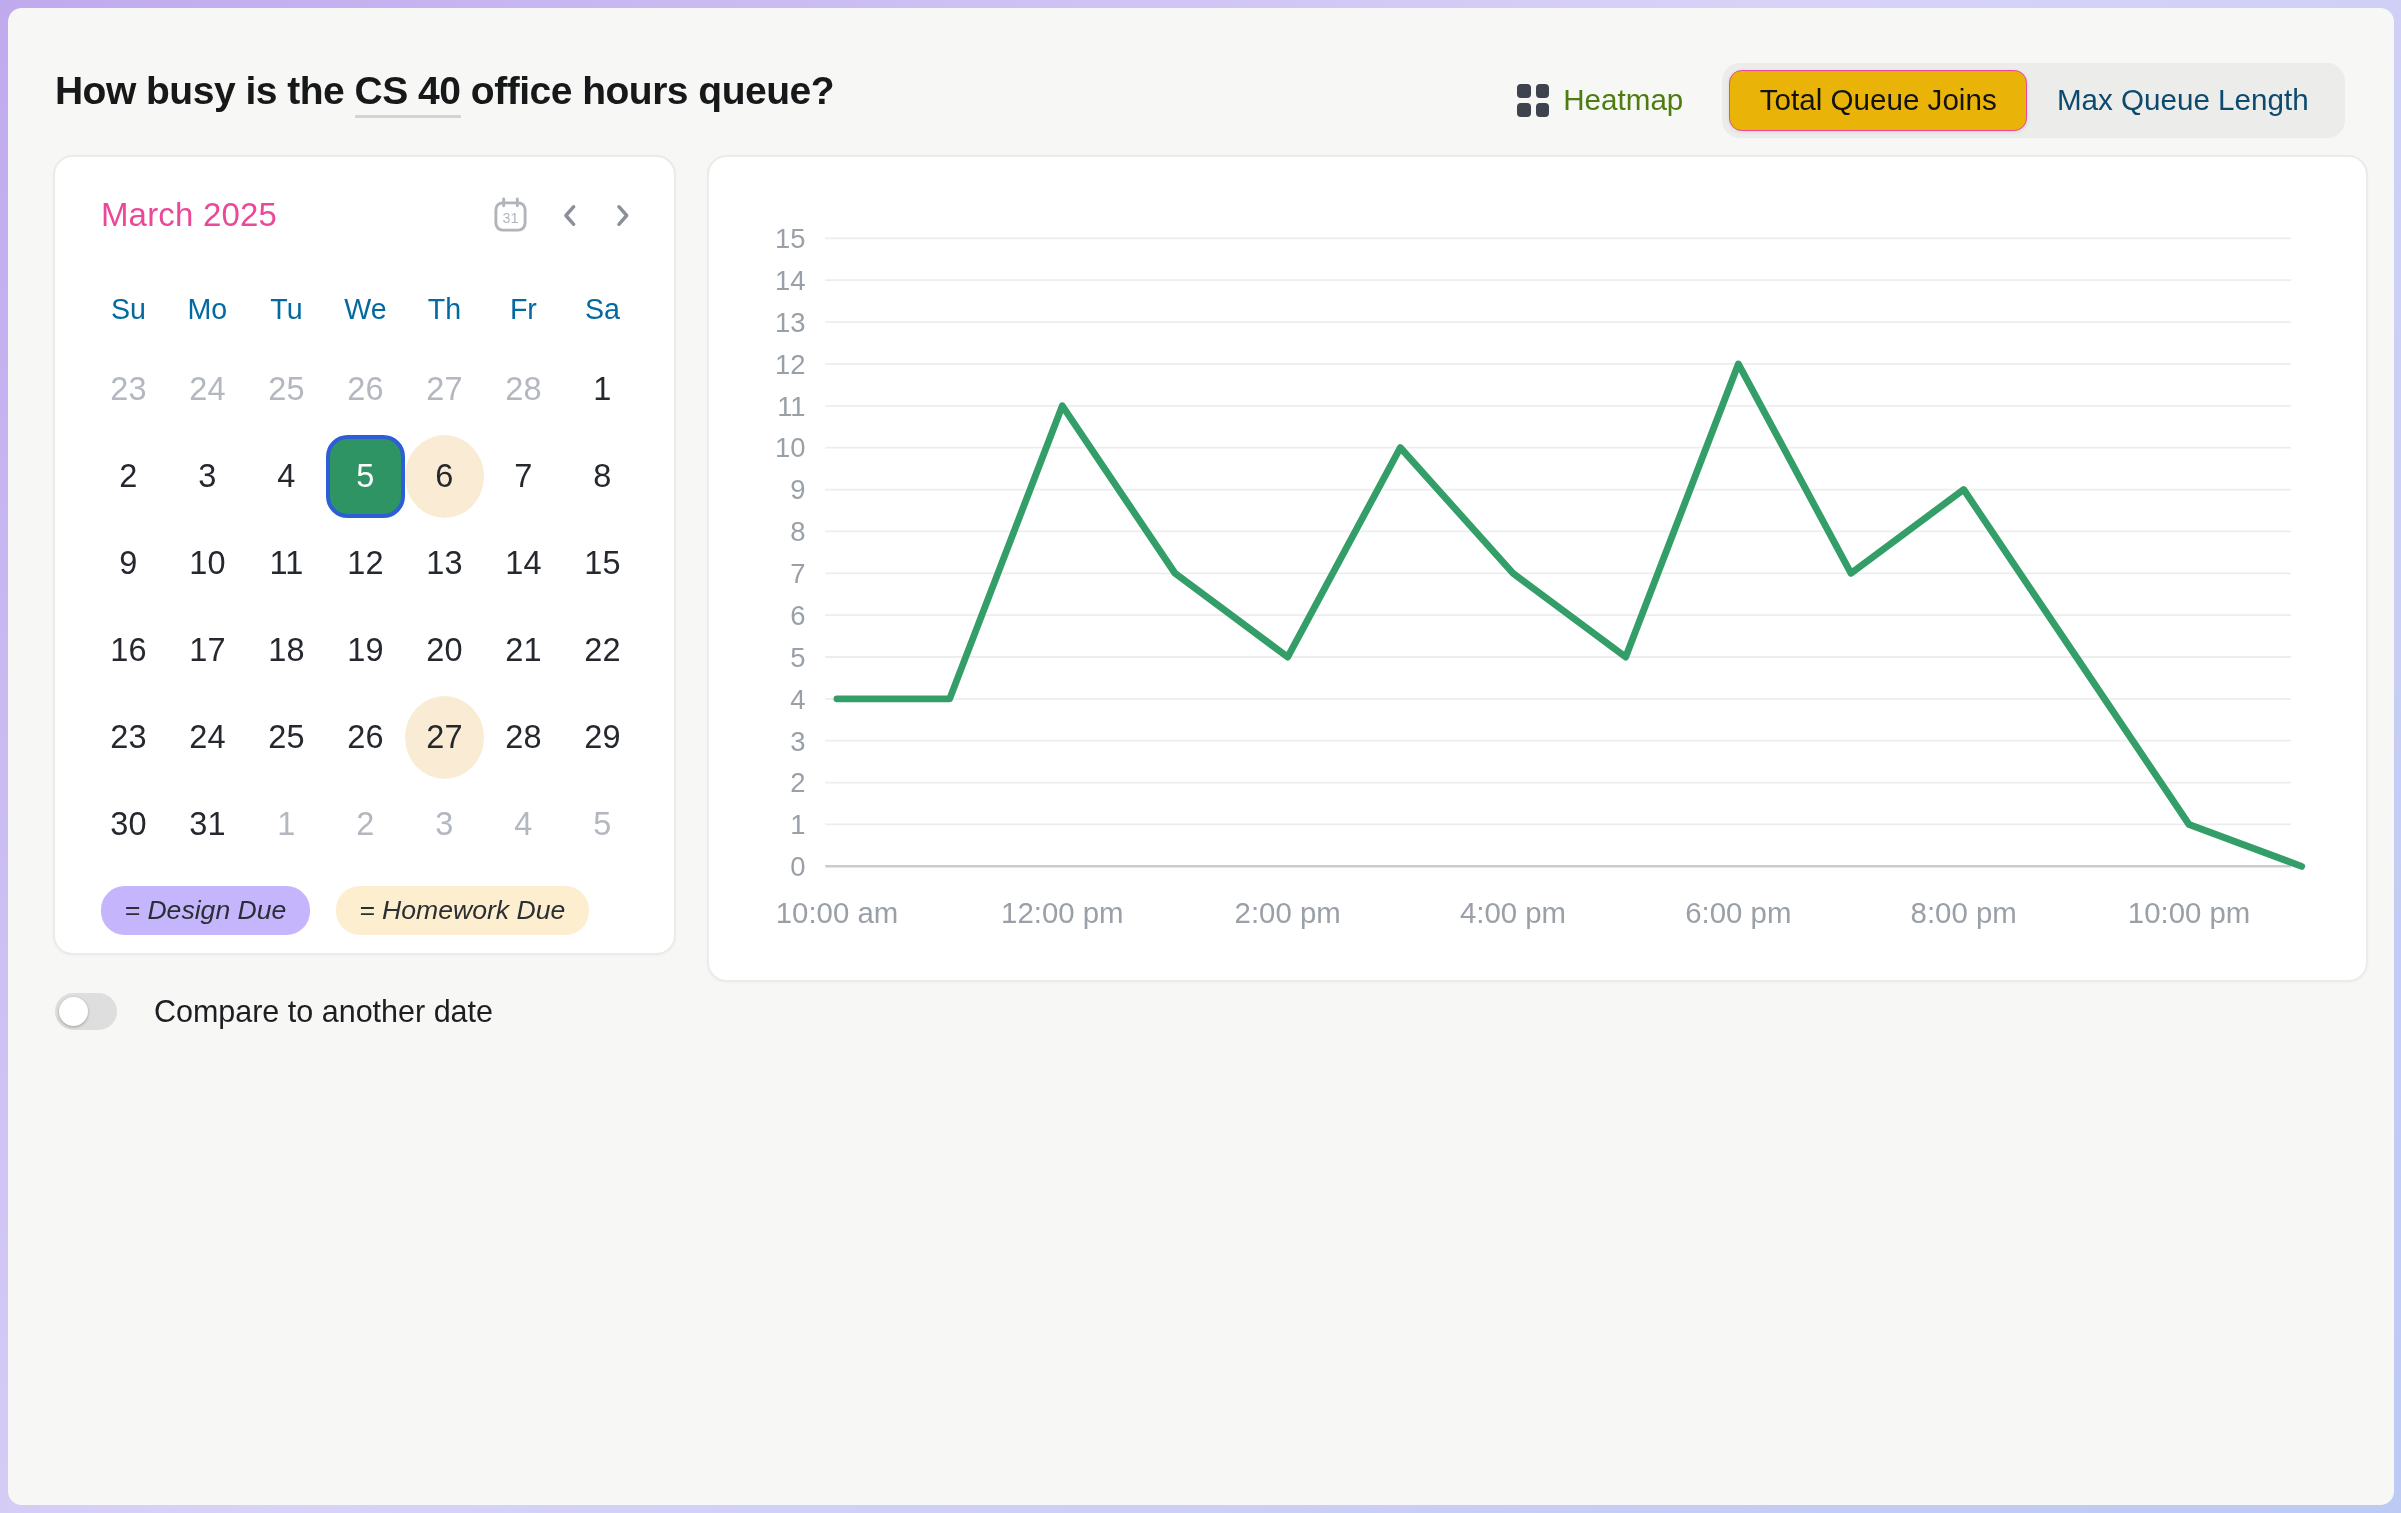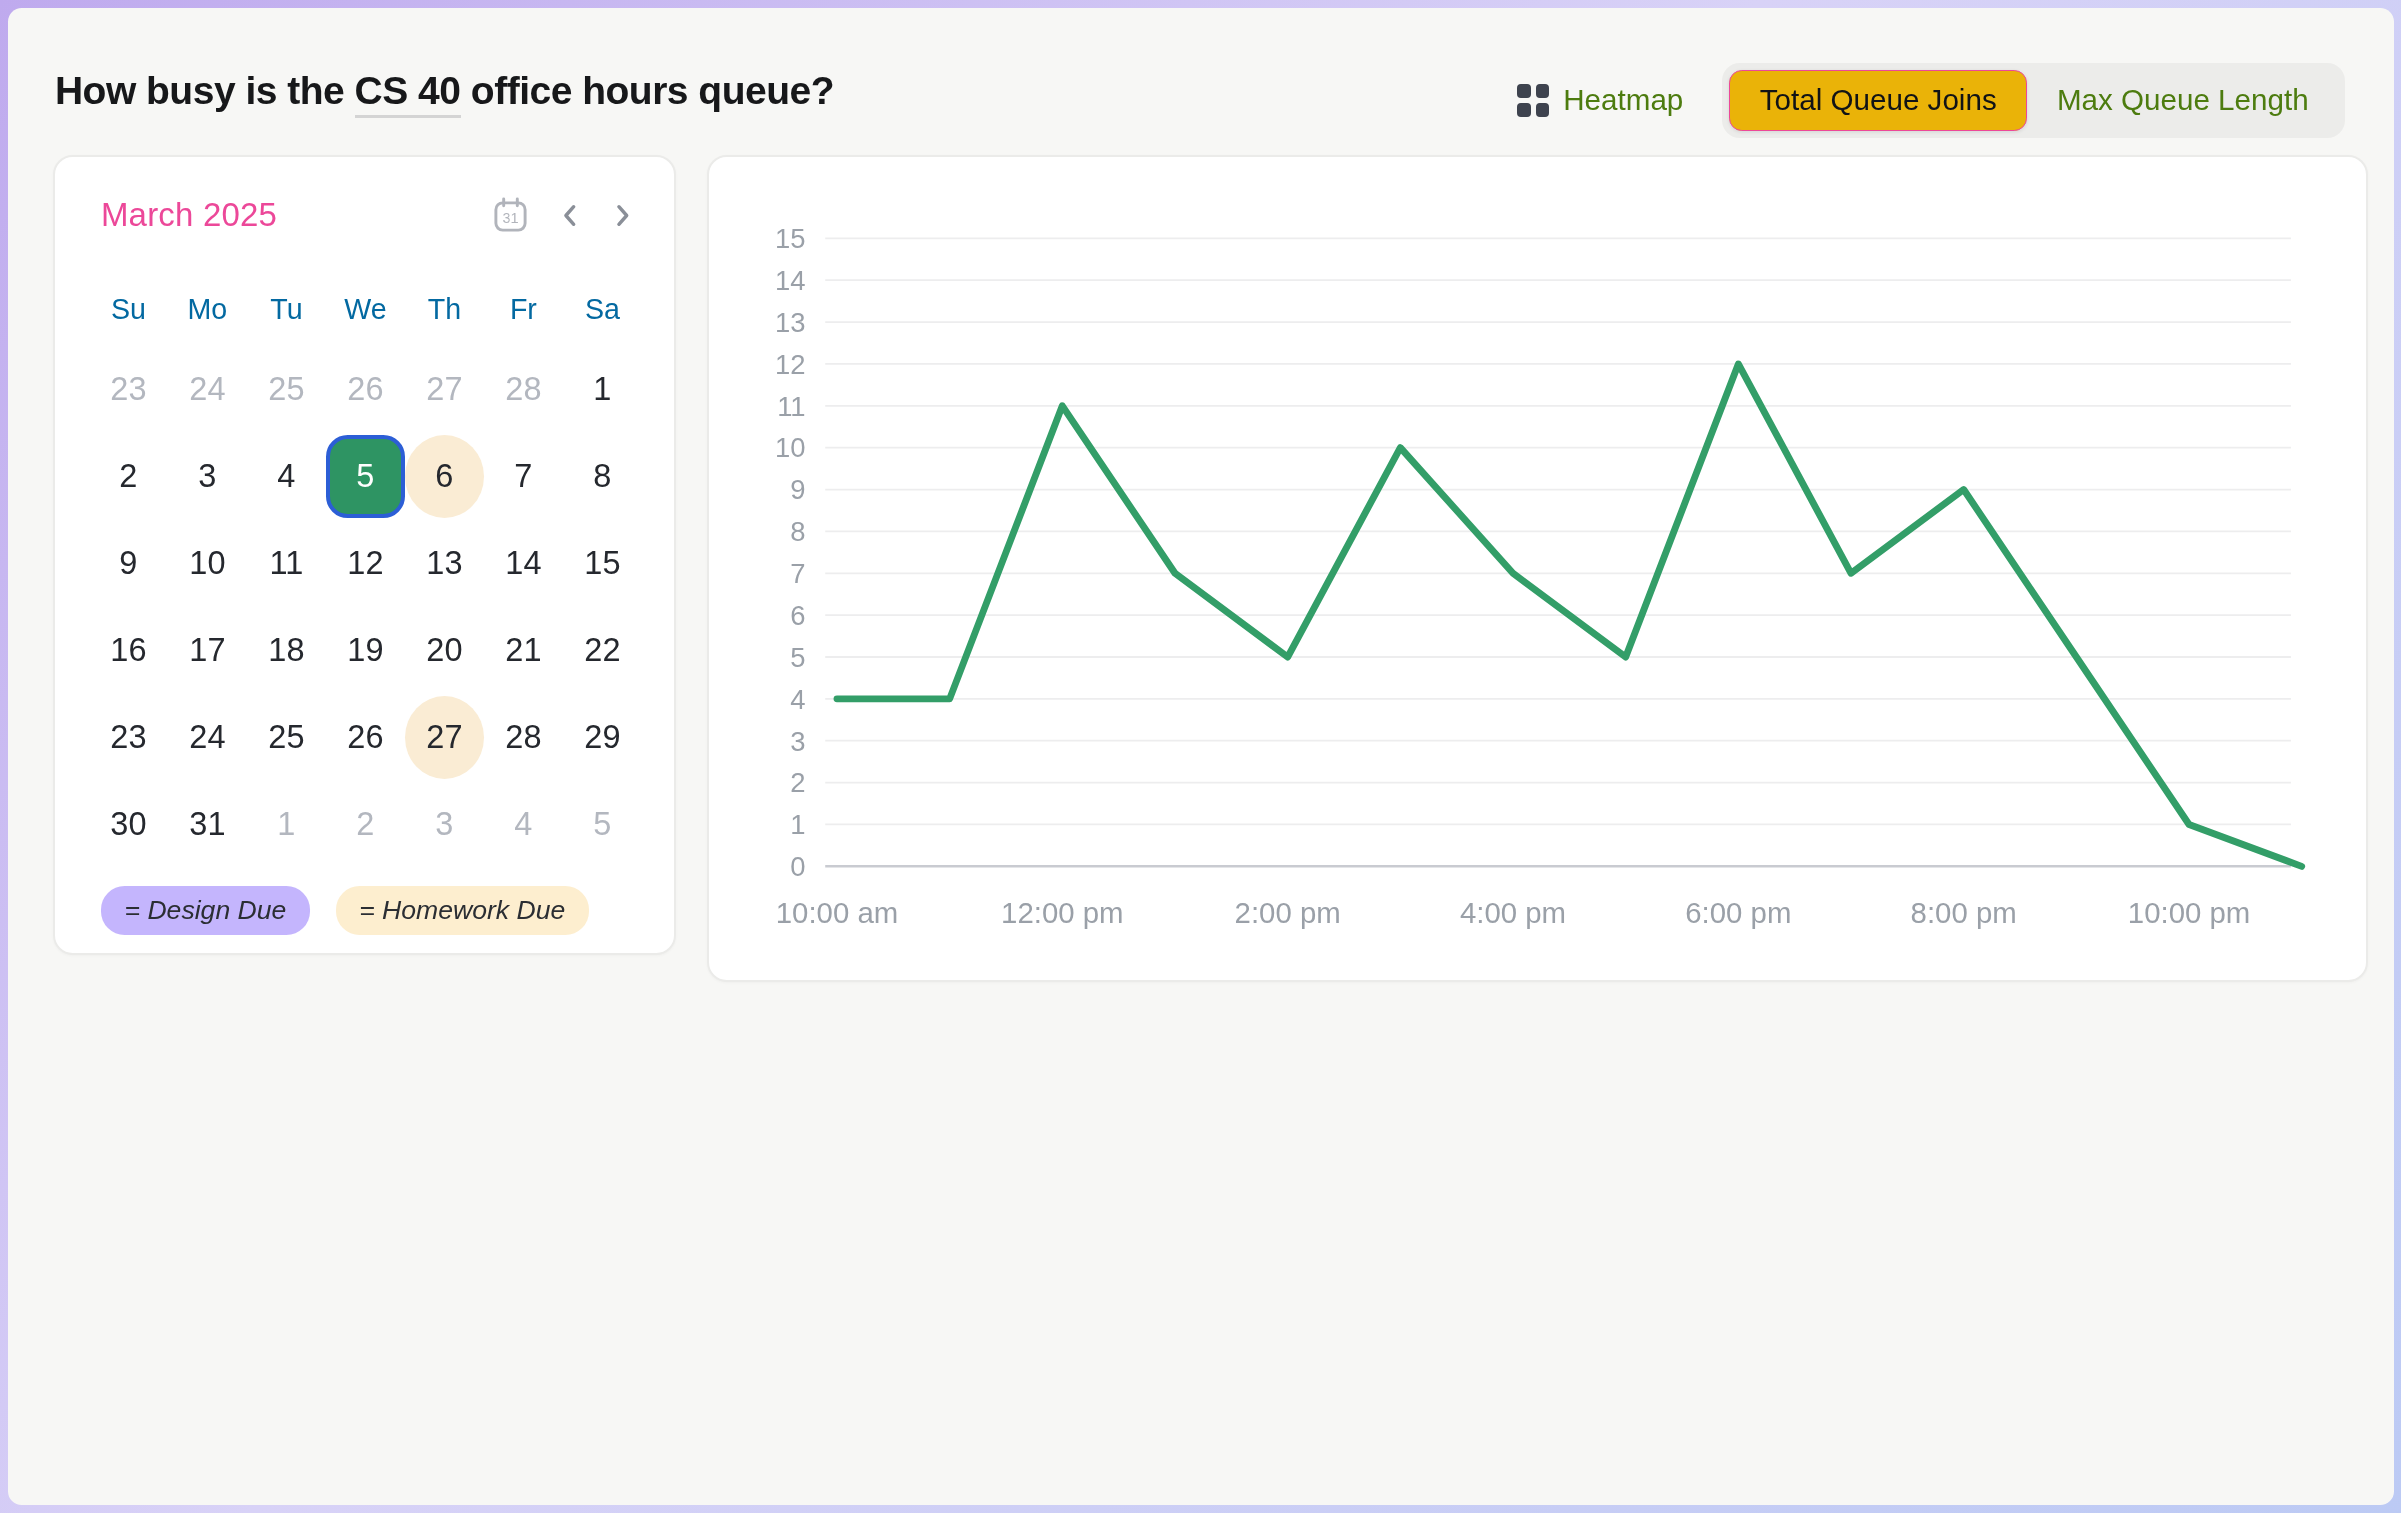--- a/index.html
+++ b/index.html
@@ -24,21 +24,21 @@
     display:flex; align-items:center; gap:13.8px; background:none; border:none;
     font-family:inherit; font-size:29.6px; color:#4d7c0f; cursor:pointer;
   }
   .grid-icon { display:grid; grid-template-columns:13.8px 13.8px; grid-template-rows:13.8px 13.8px; gap:4.9px; }
   .grid-icon i { background:#3e434e; border-radius:3.9px; }
   .segmented {
     display:flex; align-items:center; background:#ececea; border-radius:17.7px; padding:6.9px;
   }
   .seg {
     border:none; background:transparent; font-family:inherit; font-size:29.6px;
-    color:#4d7c0f; padding:0 29.6px; height:61px; border-radius:12.8px; cursor:pointer; white-space:nowrap;
+    color:#0c4a6e; padding:0 29.6px; height:61px; border-radius:12.8px; cursor:pointer; white-space:nowrap;
   }
   .seg.active {
     background:#eab308; color:#111316; box-shadow:0 1px 3.9px rgba(0,0,0,.10);
     border:1px solid #ec4899;
   }
   
   .card { position:absolute; background:#fff; border:2px solid #ebebe9; border-radius:19.7px; box-shadow:0 1px 3px rgba(0,0,0,.03); }
   .calendar-card { left:45px; top:147px; width:623px; height:800px; }
   .chart-card   { left:699px; top:147px; width:1661px; height:827px; }
   
@@ -330,15 +330,21 @@
             <text x="818" y="782" text-anchor="middle" font-size="30" fill="#9aa0a8" font-family="Liberation Sans, sans-serif">4:00 pm</text>
             <text x="1048" y="782" text-anchor="middle" font-size="30" fill="#9aa0a8" font-family="Liberation Sans, sans-serif">6:00 pm</text>
             <text x="1278" y="782" text-anchor="middle" font-size="30" fill="#9aa0a8" font-family="Liberation Sans, sans-serif">8:00 pm</text>
             <text x="1508" y="782" text-anchor="middle" font-size="30" fill="#9aa0a8" font-family="Liberation Sans, sans-serif">10:00 pm</text>
           </g>
           <polyline points="128,553.0666666666666 243,553.0666666666666 358,253.93333333333334 473,424.8666666666667 588,510.3333333333333 703,296.66666666666663 818,424.8666666666667 933,510.3333333333333 1048,211.20000000000005 1163,424.8666666666667 1278,339.4 1393,510.3333333333333 1508,681.2666666666667 1623,724" fill="none" stroke="#339e68" stroke-width="7" stroke-linecap="round" stroke-linejoin="round"></polyline>
         </svg>
       </div>
   </section>
 
+  <div class="compare-row">
+    <button class="toggle" aria-pressed="false">
+      <span class="knob"></span>
+    </button>
+    <span class="compare-label">Compare to another date</span>
+  </div>
 
 </div>
 
 
 </body></html>

